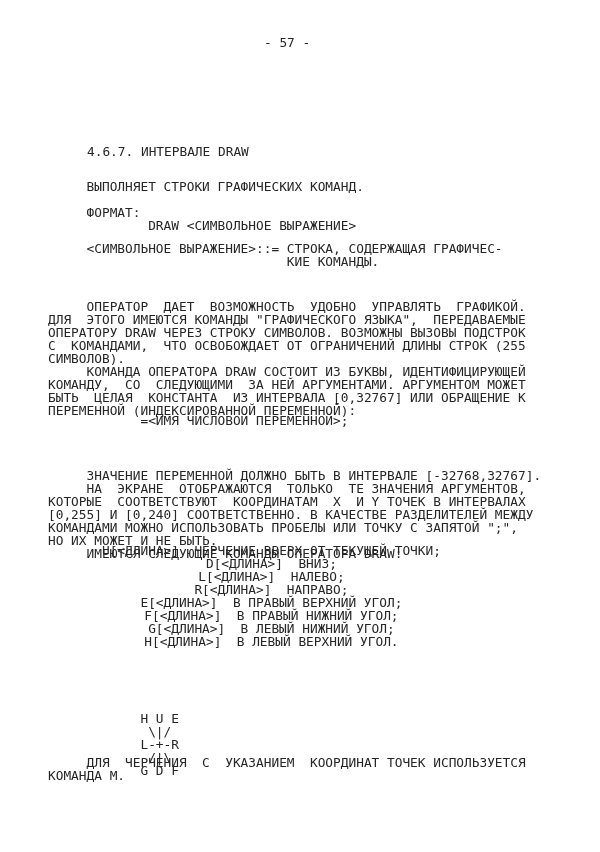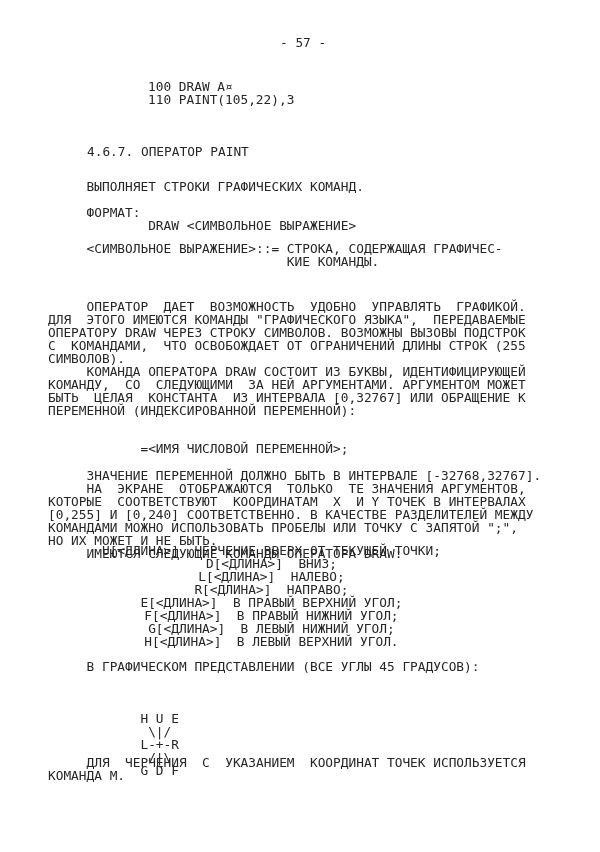--- a/index.html
+++ b/index.html
@@ -18,45 +18,43 @@
     position: absolute;
     left: 48px;
     margin: 0;
     white-space: pre;
     font-family: "DejaVu Sans Mono", "Liberation Mono", monospace;
     font-size: 12.8px;
     line-height: 13px;
     color: #262626;
     letter-spacing: 0;
   }
-  #page-number    { left: 264px; top: 36px; margin-left: 16px;  }
+  #page-number    { left: 264px; top: 36px;  }
   #code-example   { left: 148px; top: 80px;  }
   #section-heading{ left: 87px;  top: 145px; }
   #intro          { top: 180px; }
   #format         { top: 206px; }
   #definition     { top: 242px; }
   #paragraph-main { top: 300px; }
-  #variable-name  { top: 414px; margin-top: 28px; }
+  #variable-name  { top: 414px; }
   #paragraph-values { top: 441px; margin-top: 28px; }
   #commands       { top: 544px; text-align: center; }
   #graphic-note   { top: 660px; }
   #diagram        { top: 712px; }
   #closing        { top: 756px; }
 </style>
 </head>
 <body>
 
 <div id="page">
 
   <div class="tblock" id="page-number">- 57 -</div>
 
-  <div class="tblock" id="code-example">100 DRAW A¤
-110 PAINT(105,22),3</div>
 
-  <div class="tblock" id="section-heading">4.6.7. ОПЕРАТОР PAINT</div>
+  <div class="tblock" id="section-heading">4.6.7. ИНТЕРВАЛЕ DRAW</div>
 
   <div class="tblock" id="format">     ФОРМАТ:
              DRAW &lt;СИМВОЛЬНОЕ ВЫРАЖЕНИЕ&gt;</div>
 
   <div class="tblock" id="intro">     ВЫПОЛНЯЕТ СТРОКИ ГРАФИЧЕСКИХ КОМАНД.</div>
 
   <div class="tblock" id="definition">     &lt;СИМВОЛЬНОЕ ВЫРАЖЕНИЕ&gt;::= СТРОКА, СОДЕРЖАЩАЯ ГРАФИЧЕС-
                                КИЕ КОМАНДЫ.</div>
 
   <div class="tblock" id="paragraph-main">     ОПЕРАТОР  ДАЕТ  ВОЗМОЖНОСТЬ  УДОБНО  УПРАВЛЯТЬ  ГРАФИКОЙ.
@@ -81,21 +79,20 @@
 
   <div class="tblock" id="commands">       U[&lt;ДЛИНА&gt;]  ЧЕРЧЕНИЕ ВВЕРХ ОТ ТЕКУЩЕЙ ТОЧКИ;
        D[&lt;ДЛИНА&gt;]  ВНИЗ;
        L[&lt;ДЛИНА&gt;]  НАЛЕВО;
        R[&lt;ДЛИНА&gt;]  НАПРАВО;
        E[&lt;ДЛИНА&gt;]  В ПРАВЫЙ ВЕРХНИЙ УГОЛ;
        F[&lt;ДЛИНА&gt;]  В ПРАВЫЙ НИЖНИЙ УГОЛ;
        G[&lt;ДЛИНА&gt;]  В ЛЕВЫЙ НИЖНИЙ УГОЛ;
        H[&lt;ДЛИНА&gt;]  В ЛЕВЫЙ ВЕРХНИЙ УГОЛ.</div>
 
-  <div class="tblock" id="graphic-note">     В ГРАФИЧЕСКОМ ПРЕДСТАВЛЕНИИ (ВСЕ УГЛЫ 45 ГРАДУСОВ):</div>
 
   <div class="tblock" id="diagram">            H U E
              \|/
             L-+-R
              /|\
             G D F</div>
 
   <div class="tblock" id="closing">     ДЛЯ  ЧЕРЧЕНИЯ  С  УКАЗАНИЕМ  КООРДИНАТ ТОЧЕК ИСПОЛЬЗУЕТСЯ
 КОМАНДА М.</div>
 

